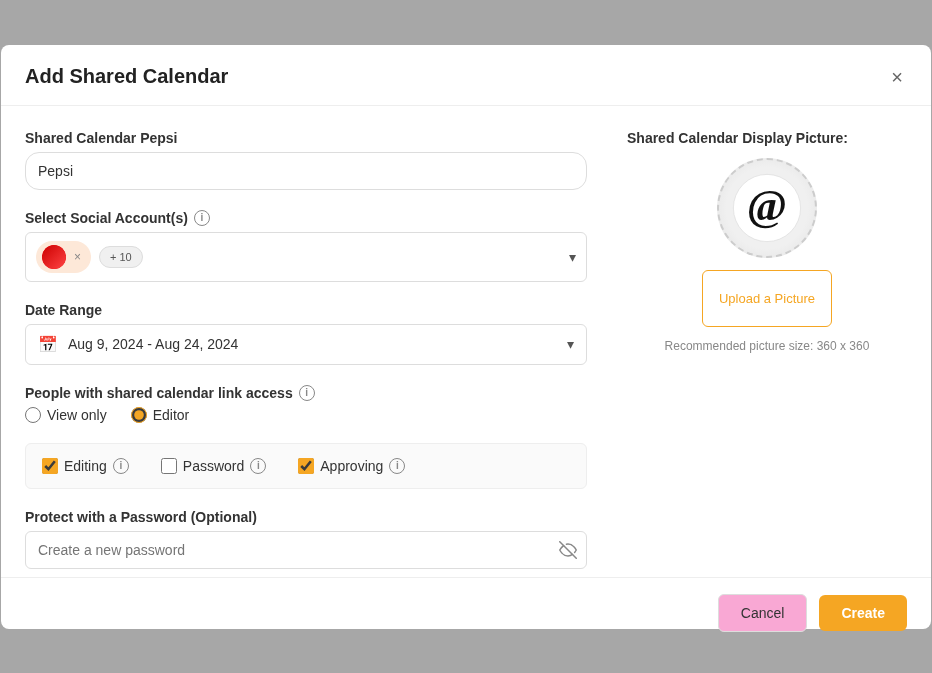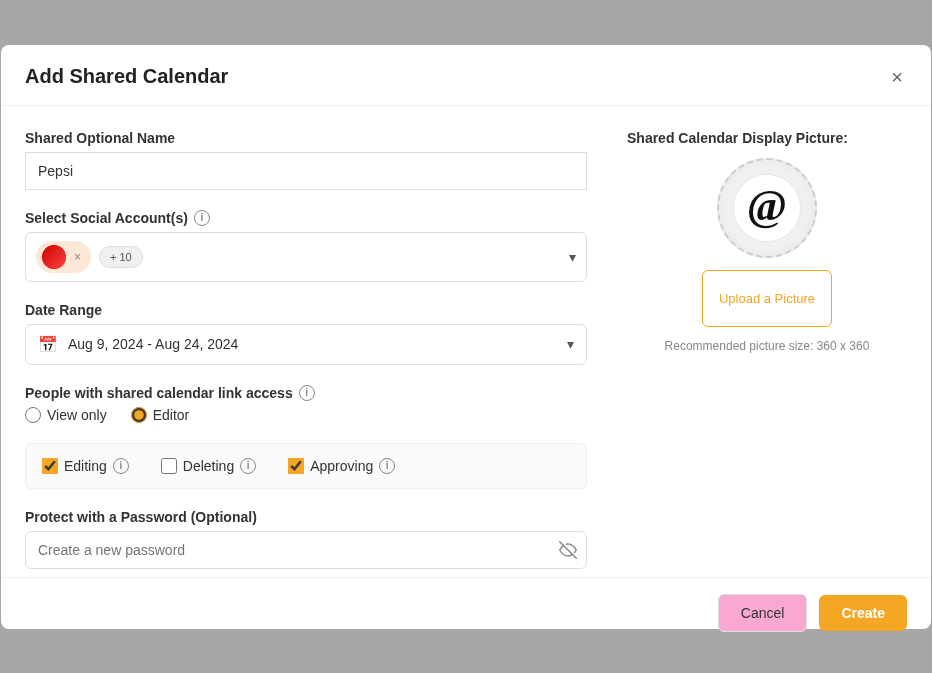--- a/index.html
+++ b/index.html
@@ -72,21 +72,21 @@
       font-weight: 600;
       color: #333;
       margin-bottom: 6px;
       display: flex;
       align-items: center;
       gap: 6px;
     }
     .text-input {
       width: 100%;
       border: 1px solid #ddd;
-      border-radius: 0;
+      border-radius: 14px;
       padding: 10px 12px;
       font-size: 14px;
       color: #333;
       outline: none;
     }
     .info-icon {
       display: inline-flex;
       align-items: center;
       justify-content: center;
       width: 16px;
@@ -321,21 +321,21 @@
       <span class="modal-title">Add Shared Calendar</span>
       <button class="close-btn">×</button>
     </div>
 
     <div class="modal-body">
 
       <div class="left-col">
 
         <div class="section-group">
           <div class="field-label">
-            <span>Shared Optional Name</span>
+            <span>Shared Calendar Pepsi</span>
           </div>
           <input class="text-input" type="text" value="Pepsi" style="">
         </div>
 
         <div class="section-group">
           <div class="field-label">
             <span>Select Social Account(s)</span>
             <span class="info-icon">i</span>
           </div>
           <div class="social-accounts-container">
@@ -379,21 +379,21 @@
         </div>
 
         <div class="permissions-box">
           <label class="permission-item">
             <input type="checkbox" class="checkbox-input" checked="" style="accent-color: rgb(245, 166, 35);">
             <span>Editing</span>
             <span class="info-icon">i</span>
           </label>
           <label class="permission-item">
             <input type="checkbox" class="checkbox-input" style="accent-color: rgb(245, 166, 35);">
-            <span>Deleting</span>
+            <span>Password</span>
             <span class="info-icon">i</span>
           </label>
           <label class="permission-item">
             <input type="checkbox" class="checkbox-input" checked="" style="accent-color: rgb(245, 166, 35);">
             <span>Approving</span>
             <span class="info-icon">i</span>
           </label>
         </div>
 
         <div class="section-group">

